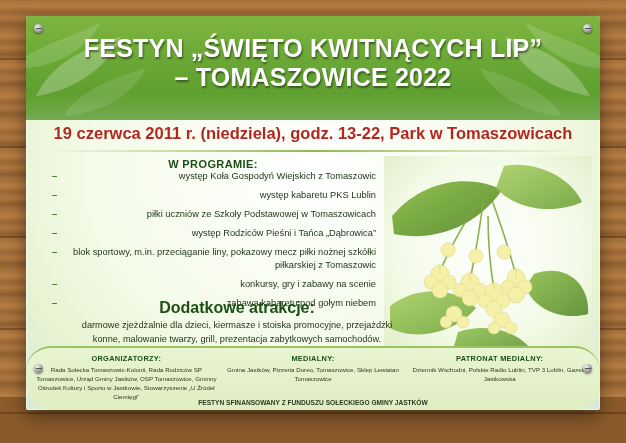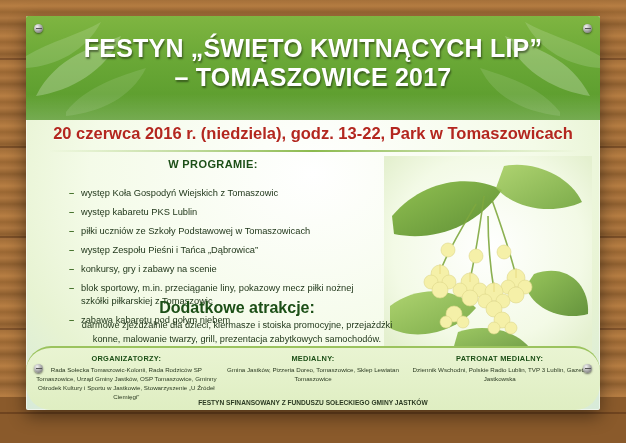--- a/index.html
+++ b/index.html
@@ -59,21 +59,21 @@
     background:linear-gradient(90deg, rgba(120,170,60,0), #8cba4e, rgba(120,170,60,0));
   }
   
   .program{
     position:absolute;left:24px;top:142px;width:326px;
   }
   .prog-title{
     text-align:center;font-weight:bold;font-size:11px;color:#1c4f17;
     letter-spacing:.4px;
   }
-  ul.prog-list{margin:17px;padding:0;list-style:none;}
+  ul.prog-list{margin:0;padding:0;list-style:none;text-align:right;}
   ul.prog-list li{
     position:relative;padding-left:14px;margin-bottom:6.5px;
     font-size:9.3px;color:#22381c;line-height:1.35;
   }
   ul.prog-list li:before{
     content:"–";position:absolute;left:2px;top:0;color:#3c6a22;font-weight:bold;
   }
   
   .extra{
     position:absolute;left:46px;top:283px;width:330px;text-align:center;
@@ -146,36 +146,36 @@
       </svg>
       <svg class="leaf-deco right" viewBox="0 0 200 104">
         <g fill="#ffffff" opacity="0.7">
           <path d="M10 80 C 30 40, 70 30, 95 20 C 80 55, 45 75, 10 80 Z"></path>
           <path d="M0 40 C 25 25, 55 18, 75 6 C 60 35, 30 50, 0 52 Z" opacity="0.6"></path>
           <path d="M40 96 C 60 70, 95 60, 120 52 C 105 82, 75 96, 40 100 Z" opacity="0.45"></path>
         </g>
       </svg>
       <div class="title">
         <div>FESTYN „ŚWIĘTO KWITNĄCYCH LIP”</div>
-        <div>– TOMASZOWICE 2017</div>
+        <div>– TOMASZOWICE 2022</div>
       </div>
     </div>
 
-    <div class="subtitle">20 czerwca 2016 r. (niedziela), godz. 13-22, Park w Tomaszowicach</div>
+    <div class="subtitle">19 czerwca 2011 r. (niedziela), godz. 13-22, Park w Tomaszowicach</div>
     <div class="sub-rule"></div>
 
     <div class="program">
       <div class="prog-title">W PROGRAMIE:</div>
       <ul class="prog-list">
         <li>występ Koła Gospodyń Wiejskich z Tomaszowic</li>
         <li>występ kabaretu PKS Lublin</li>
         <li>piłki uczniów ze Szkoły Podstawowej w Tomaszowicach</li>
-        <li>występ Zespołu Pieśni i Tańca „Dąbrowica”</li>
+        <li>występ Rodziców Pieśni i Tańca „Dąbrowica”</li>
+        <li>blok sportowy, m.in. przeciąganie liny, pokazowy mecz piłki nożnej szkółki piłkarskiej z Tomaszowic</li>
         <li>konkursy, gry i zabawy na scenie</li>
-        <li>blok sportowy, m.in. przeciąganie liny, pokazowy mecz piłki nożnej szkółki piłkarskiej z Tomaszowic</li>
         <li>zabawa kabaretu pod gołym niebem</li>
       </ul>
     </div>
 
     <div class="flowers">
       <svg width="208" height="205" viewBox="0 0 208 205">
         <defs>
           <radialGradient id="bgf" cx="50%" cy="45%" r="65%">
             <stop offset="0%" stop-color="#ffffff"></stop>
             <stop offset="70%" stop-color="#f3fae6"></stop>

